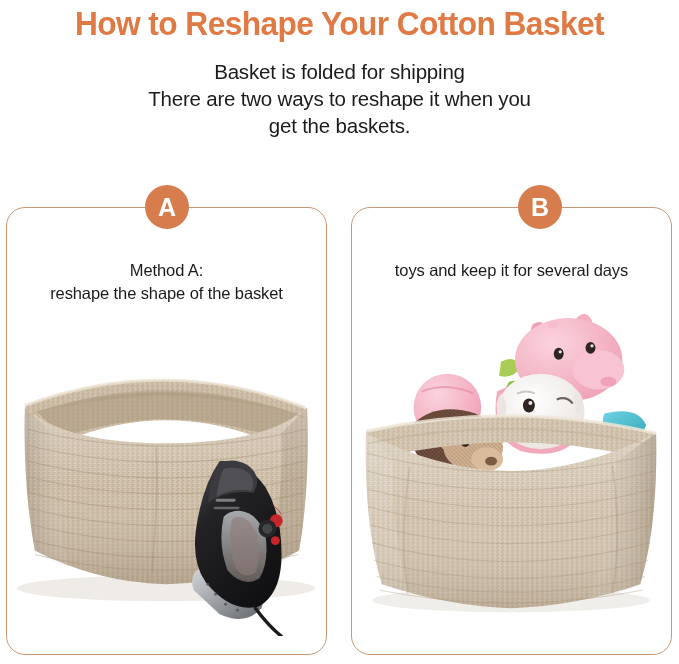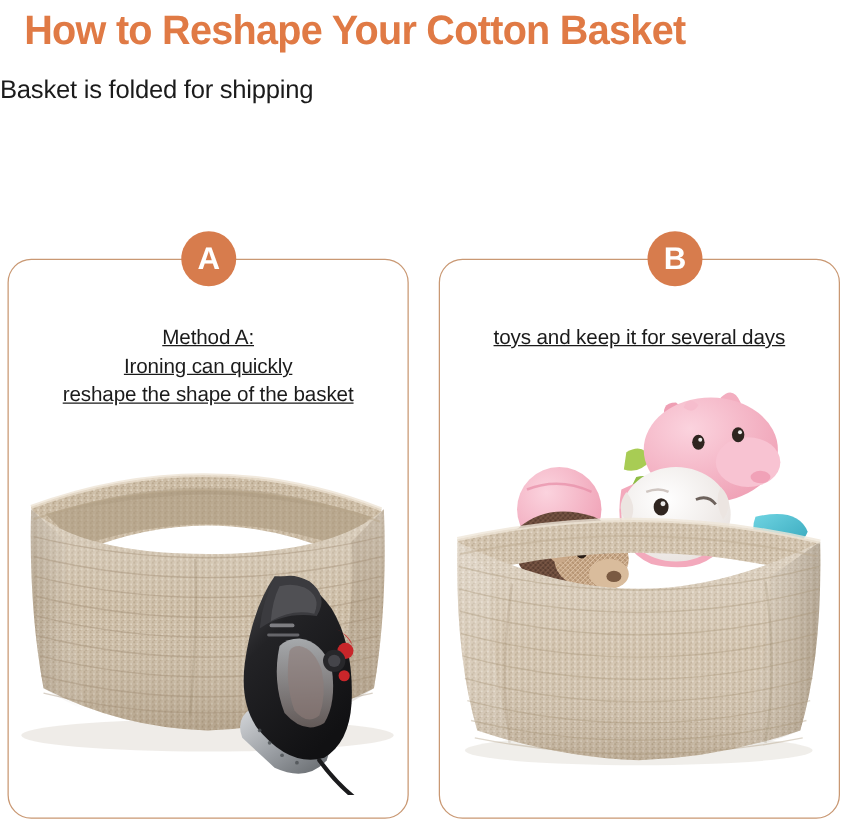--- a/index.html
+++ b/index.html
@@ -13,21 +13,21 @@
     height: 664px;
     overflow: hidden;
     font-family: "Liberation Sans", sans-serif;
     color: #1a1a1a;
     position: relative;
   }
 
   
   .header {
     padding-top: 4px;
-    text-align: left;
+    text-align: center;
   }
   .main-title {
     color: #e07a45;
     font-family: "Liberation Sans", sans-serif;
     font-weight: bold;
     font-size: 33px;
     letter-spacing: -0.6px;
     line-height: 40px;
     transform: scaleX(0.96);
     margin: 0;
@@ -90,21 +90,21 @@
     position: absolute;
     top: 51px;
     left: 0;
     width: 100%;
     text-align: center;
     font-size: 16.5px;
     line-height: 23px;
     color: #1b1b1b;
     letter-spacing: -0.1px;
   }
-  .card-caption div { white-space: nowrap; text-decoration: underline; }
+  .card-caption div { white-space: nowrap; }
 
   
   .photo {
     position: absolute;
     left: 0;
     width: 100%;
     bottom: 0;
     height: 330px;
   }
   .photo-a { bottom: 18px; height: 300px; }
@@ -112,29 +112,30 @@
 
   .basket-svg { display: block; width: 100%; height: 100%; }
 </style>
 </head>
 <body>
 
 <div class="header">
   <div class="main-title">How to Reshape Your Cotton Basket</div>
   <div class="subtitle">
     <div>Basket is folded for shipping</div>
+    <div>There are two ways to reshape it when you</div>
+    <div>get the baskets.</div>
   </div>
 </div>
 
 <div class="cards">
 
   <div class="card card-a">
     <div class="card-caption">
       <div>Method A:</div>
-      <div>Ironing can quickly</div>
       <div>reshape the shape of the basket</div>
     </div>
 
     <div class="photo photo-a">
       <svg class="basket-svg" viewBox="0 0 321 300" preserveAspectRatio="xMidYMax meet">
         <defs>
 
           <pattern id="weaveA" width="5" height="4" patternUnits="userSpaceOnUse">
             <rect width="5" height="4" fill="#cdbda6"></rect>
             <circle cx="1" cy="1" r="0.75" fill="#b4a288"></circle>

